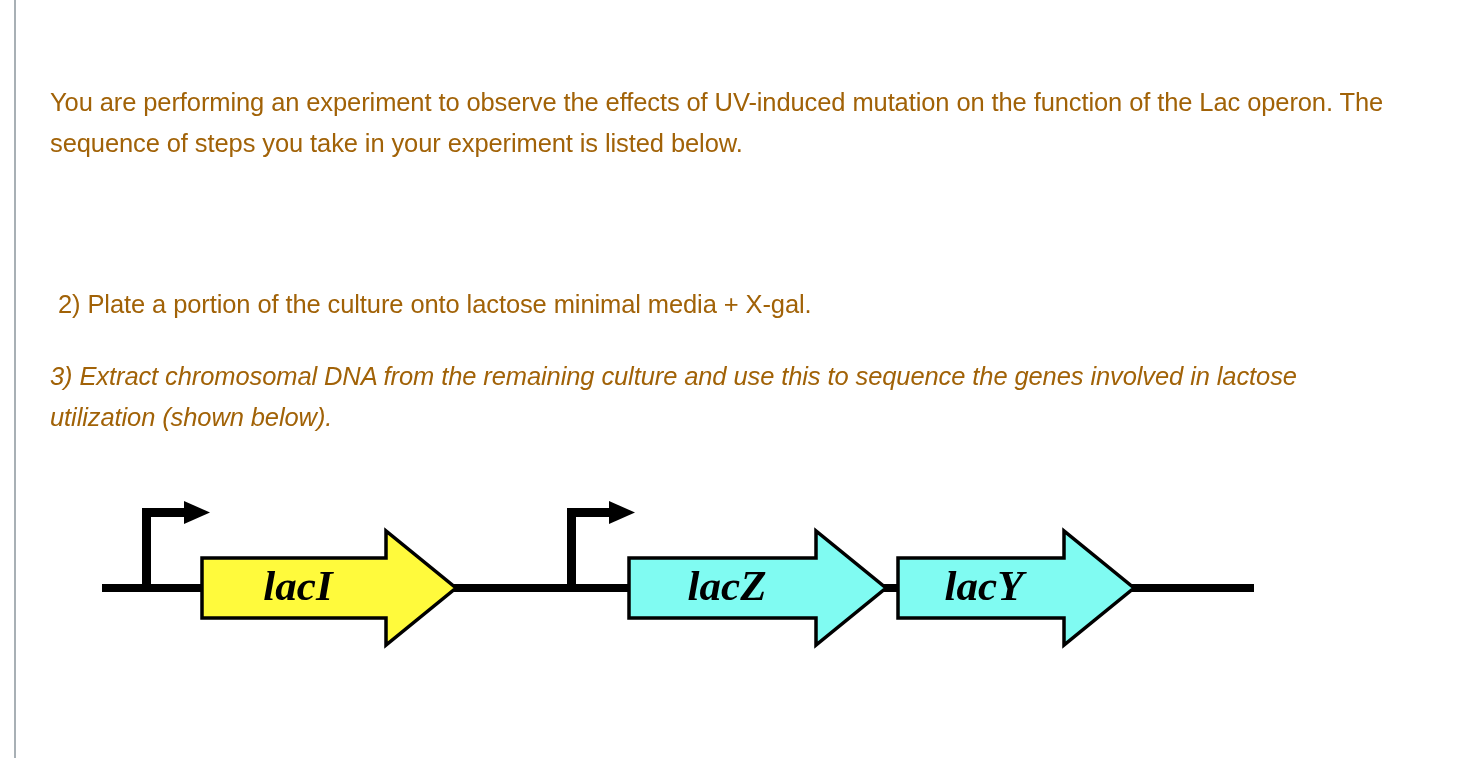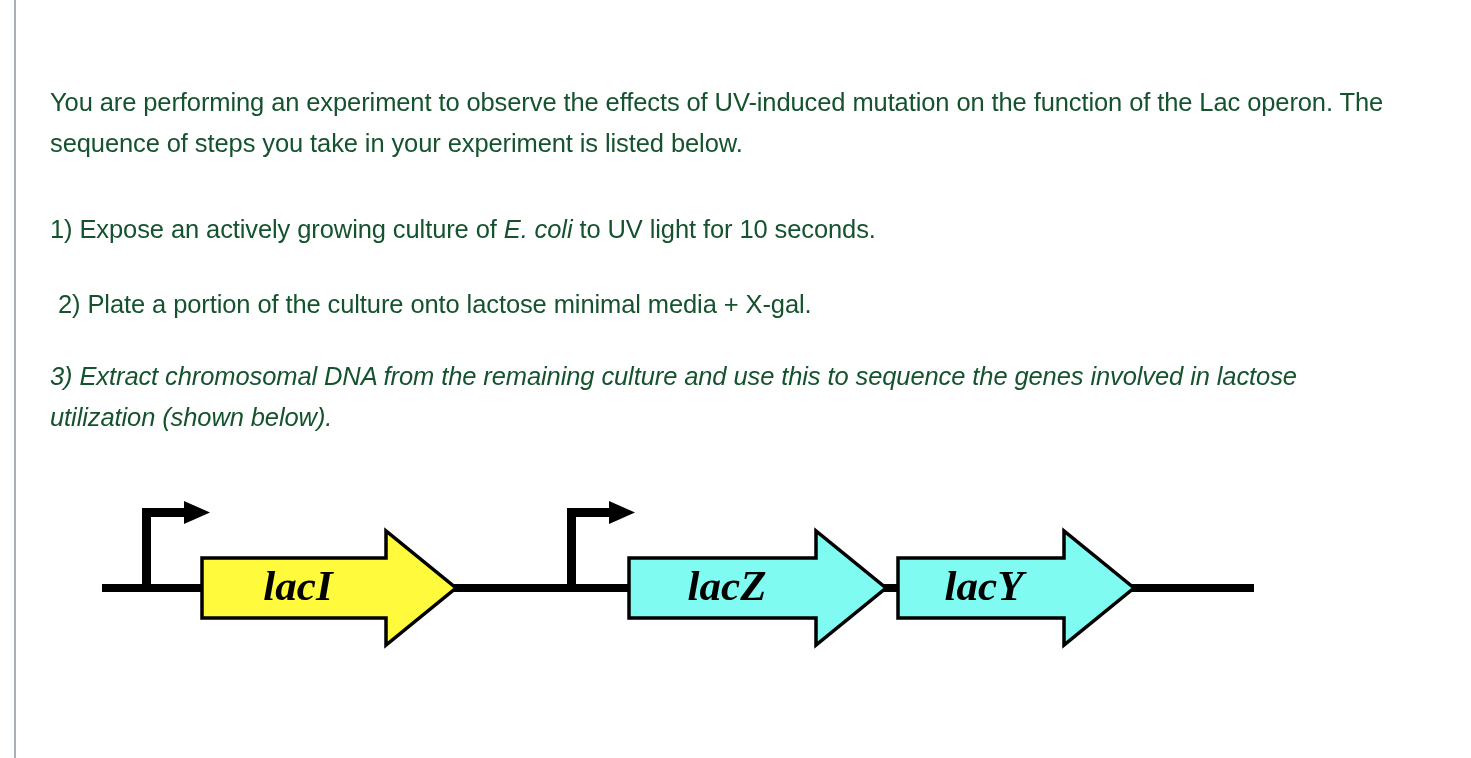--- a/index.html
+++ b/index.html
@@ -34,21 +34,21 @@
     left: 50px;
     top: 0;
     right: 0;
     bottom: 0;
   }
   .para {
     position: absolute;
     font-size: 25.5px;
     line-height: 41px;
     letter-spacing: -0.1px;
-    color: #14532d;
+    color: #a16207;
     white-space: pre-wrap;
     font-family: "Liberation Sans", sans-serif;
   }
   .para em { font-style: italic; }
 
   #p-intro  { top: 56px;  left: 0; width: 1390px; }
   #p-step1  { top: 183px; left: 0; width: 1390px; }
   #p-step2  { top: 258px; left: 8px; width: 1390px; }
   #p-step3  { top: 330px; left: 0; width: 1320px; font-style: italic; }
 
@@ -75,21 +75,20 @@
 <body>
 
 <div id="page">
 
   <div id="left-rule"></div>
 
   <div id="content">
 
     <p class="para" id="p-intro">You are performing an experiment to observe the effects of UV-induced mutation on the function of the Lac operon. The sequence of steps you take in your experiment is listed below.</p>
 
-    <p class="para" id="p-step1"><span>1) Expose an actively growing culture of </span><em>E. coli</em><span> to UV light for 10 seconds.</span></p>
 
     <p class="para" id="p-step2">2) Plate a portion of the culture onto lactose minimal media + X-gal.</p>
 
     <p class="para" id="p-step3">3) Extract chromosomal DNA from the remaining culture and use this to sequence the genes involved in lactose utilization (shown below).</p>
 
     <div id="diagram">
       <svg width="1250" height="200" viewBox="0 0 1250 200" xmlns="http://www.w3.org/2000/svg">
 
         <g>
           <rect x="36" y="114" width="150" height="8" fill="#000000"></rect>

